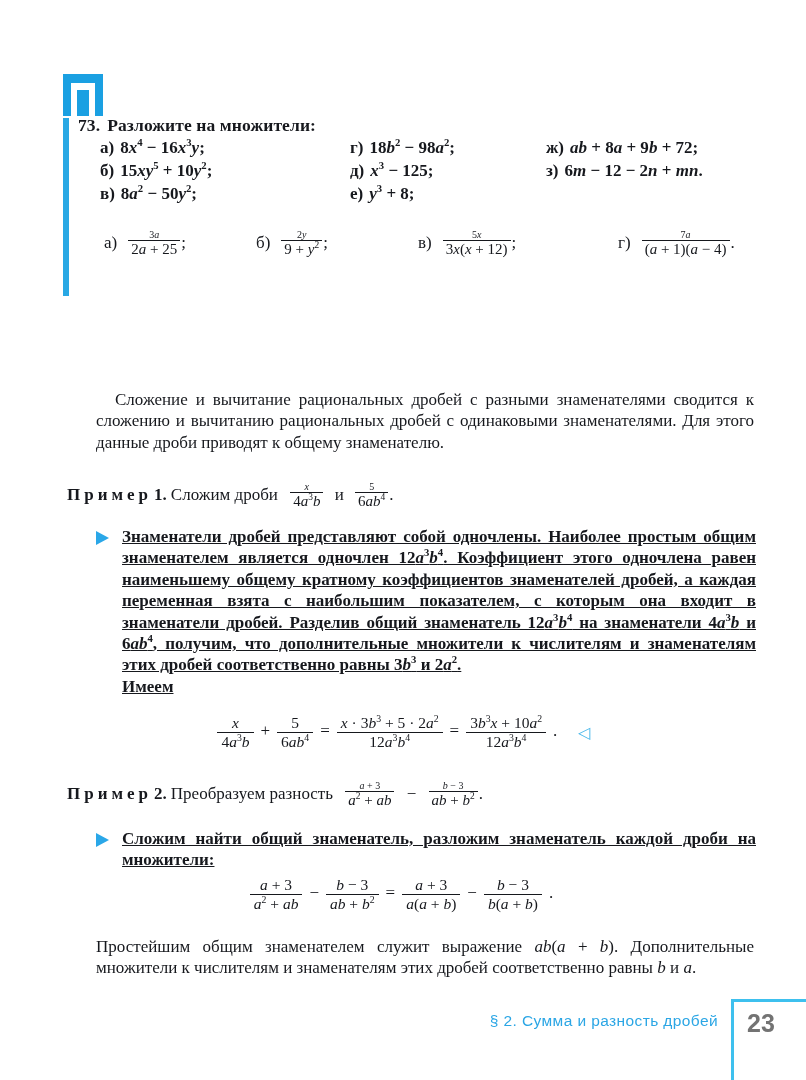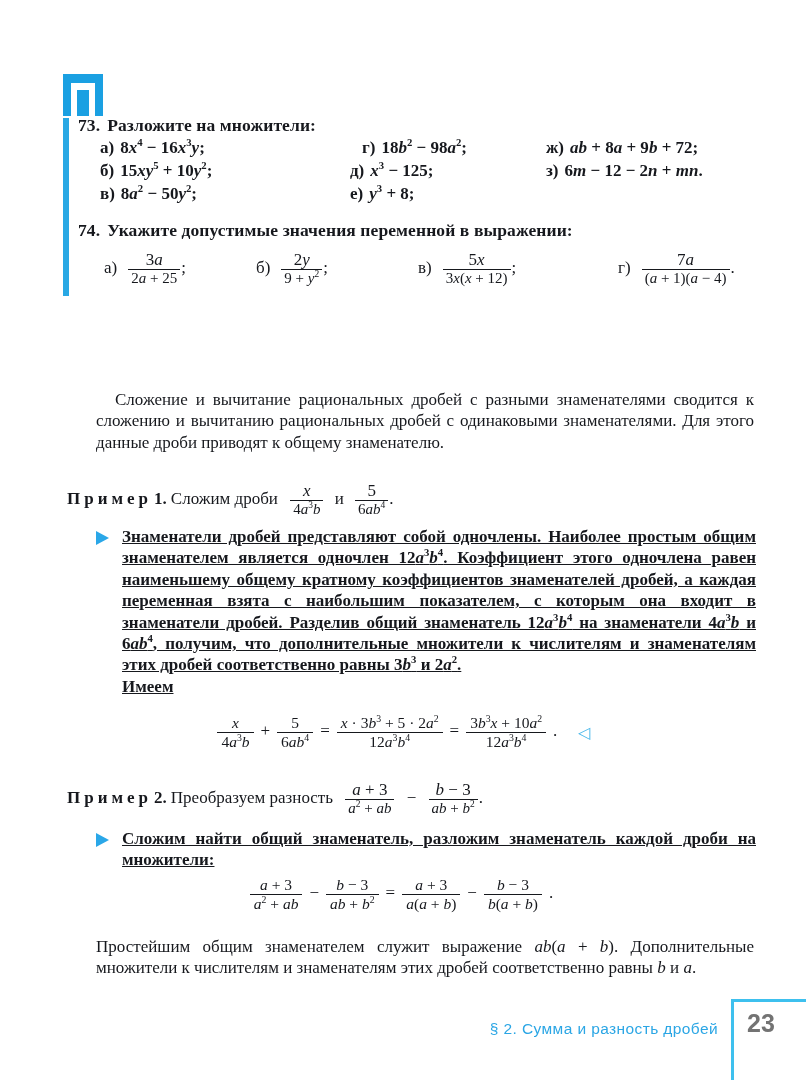--- a/index.html
+++ b/index.html
@@ -92,21 +92,21 @@
     vertical-align: middle;
     text-align: center;
     line-height: 1.12;
     margin: 0 1px;
     position: relative;
     top: -1px;
   }
   .frac > .num-t {
     display: block;
     padding: 0 3px 0px 3px;
-    font-size: 17px;
+    font-size: 10px;
   }
   .frac > .den-t {
     display: block;
     border-top: 1.2px solid #16181d;
     padding: 0px 3px 0 3px;
     font-size: 15px;
   }
 
   
   .section-title {
@@ -192,21 +192,21 @@
     color: #45b6ea;
     font-size: 16px;
     margin-left: 16px;
     vertical-align: middle;
   }
 
   
   .footer-ref {
     position: absolute;
     right: 88px;
-    bottom: 42px;
+    bottom: 50px;
     color: #2ba6e5;
     font-family: "Liberation Sans", "DejaVu Sans", sans-serif;
     font-size: 15.5px;
     letter-spacing: .4px;
     white-space: nowrap;
   }
   .page-num-box {
     position: absolute;
     right: 0px;
     bottom: 0px;
@@ -237,32 +237,29 @@
   </div>
 
   <div class="ex-block" style="top:115px;">
     <div class="ex-head serif">
       <span class="num">73.</span><span>Разложите на множители:</span>
     </div>
     <div class="ex-grid" id="ex73-grid" style="height: 72px;">
         <div class="ex-item serif" style="left: 22px; top: 0px;"><span class="lbl">а)</span>8<i class="math">x</i><sup>4</sup> − 16<i class="math">x</i><sup>3</sup><i class="math">y</i>;</div>
         <div class="ex-item serif" style="left: 22px; top: 23px;"><span class="lbl">б)</span>15<i class="math">xy</i><sup>5</sup> + 10<i class="math">y</i><sup>2</sup>;</div>
         <div class="ex-item serif" style="left: 22px; top: 46px;"><span class="lbl">в)</span>8<i class="math">a</i><sup>2</sup> − 50<i class="math">y</i><sup>2</sup>;</div>
-        <div class="ex-item serif" style="left: 284px; top: 0px;"><span class="lbl">г)</span>18<i class="math">b</i><sup>2</sup> − 98<i class="math">a</i><sup>2</sup>;</div>
+        <div class="ex-item serif" style="left: 272px; top: 0px;"><span class="lbl">г)</span>18<i class="math">b</i><sup>2</sup> − 98<i class="math">a</i><sup>2</sup>;</div>
         <div class="ex-item serif" style="left: 272px; top: 23px;"><span class="lbl">д)</span><i class="math">x</i><sup>3</sup> − 125;</div>
         <div class="ex-item serif" style="left: 272px; top: 46px;"><span class="lbl">е)</span><i class="math">y</i><sup>3</sup> + 8;</div>
         <div class="ex-item serif" style="left: 468px; top: 0px;"><span class="lbl">ж)</span><i class="math">ab</i> + 8<i class="math">a</i> + 9<i class="math">b</i> + 72;</div>
         <div class="ex-item serif" style="left: 468px; top: 23px;"><span class="lbl">з)</span>6<i class="math">m</i> − 12 − 2<i class="math">n</i> + <i class="math">mn</i>.</div>
       </div>
   </div>
 
   <div class="ex-block" style="top:220px;">
-    <div class="ex-head serif">
-      <span class="num">74.</span><span>Укажите допустимые значения переменной в выражении:</span>
-    </div>
     <div style="position:relative; height:46px; margin-top:10px;" id="ex74-grid">
         <div style="position: absolute; left: 26px; top: 0px; font-size: 17px; white-space: nowrap;"><span class="lbl" style="margin-right:10px;">а)</span><span class="frac"><span class="num-t">3<i class="math">a</i></span><span class="den-t">2<i class="math">a</i> + 25</span></span>;</div>
         <div style="position: absolute; left: 178px; top: 0px; font-size: 17px; white-space: nowrap;"><span class="lbl" style="margin-right:10px;">б)</span><span class="frac"><span class="num-t">2<i class="math">y</i></span><span class="den-t">9 + <i class="math">y</i><sup>2</sup></span></span>;</div>
         <div style="position: absolute; left: 340px; top: 0px; font-size: 17px; white-space: nowrap;"><span class="lbl" style="margin-right:10px;">в)</span><span class="frac"><span class="num-t">5<i class="math">x</i></span><span class="den-t">3<i class="math">x</i>(<i class="math">x</i> + 12)</span></span>;</div>
         <div style="position: absolute; left: 540px; top: 0px; font-size: 17px; white-space: nowrap;"><span class="lbl" style="margin-right:10px;">г)</span><span class="frac"><span class="num-t">7<i class="math">a</i></span><span class="den-t">(<i class="math">a</i> + 1)(<i class="math">a</i> − 4)</span></span>.</div>
       </div>
   </div>
 
   <div class="section-title">
   </div>

